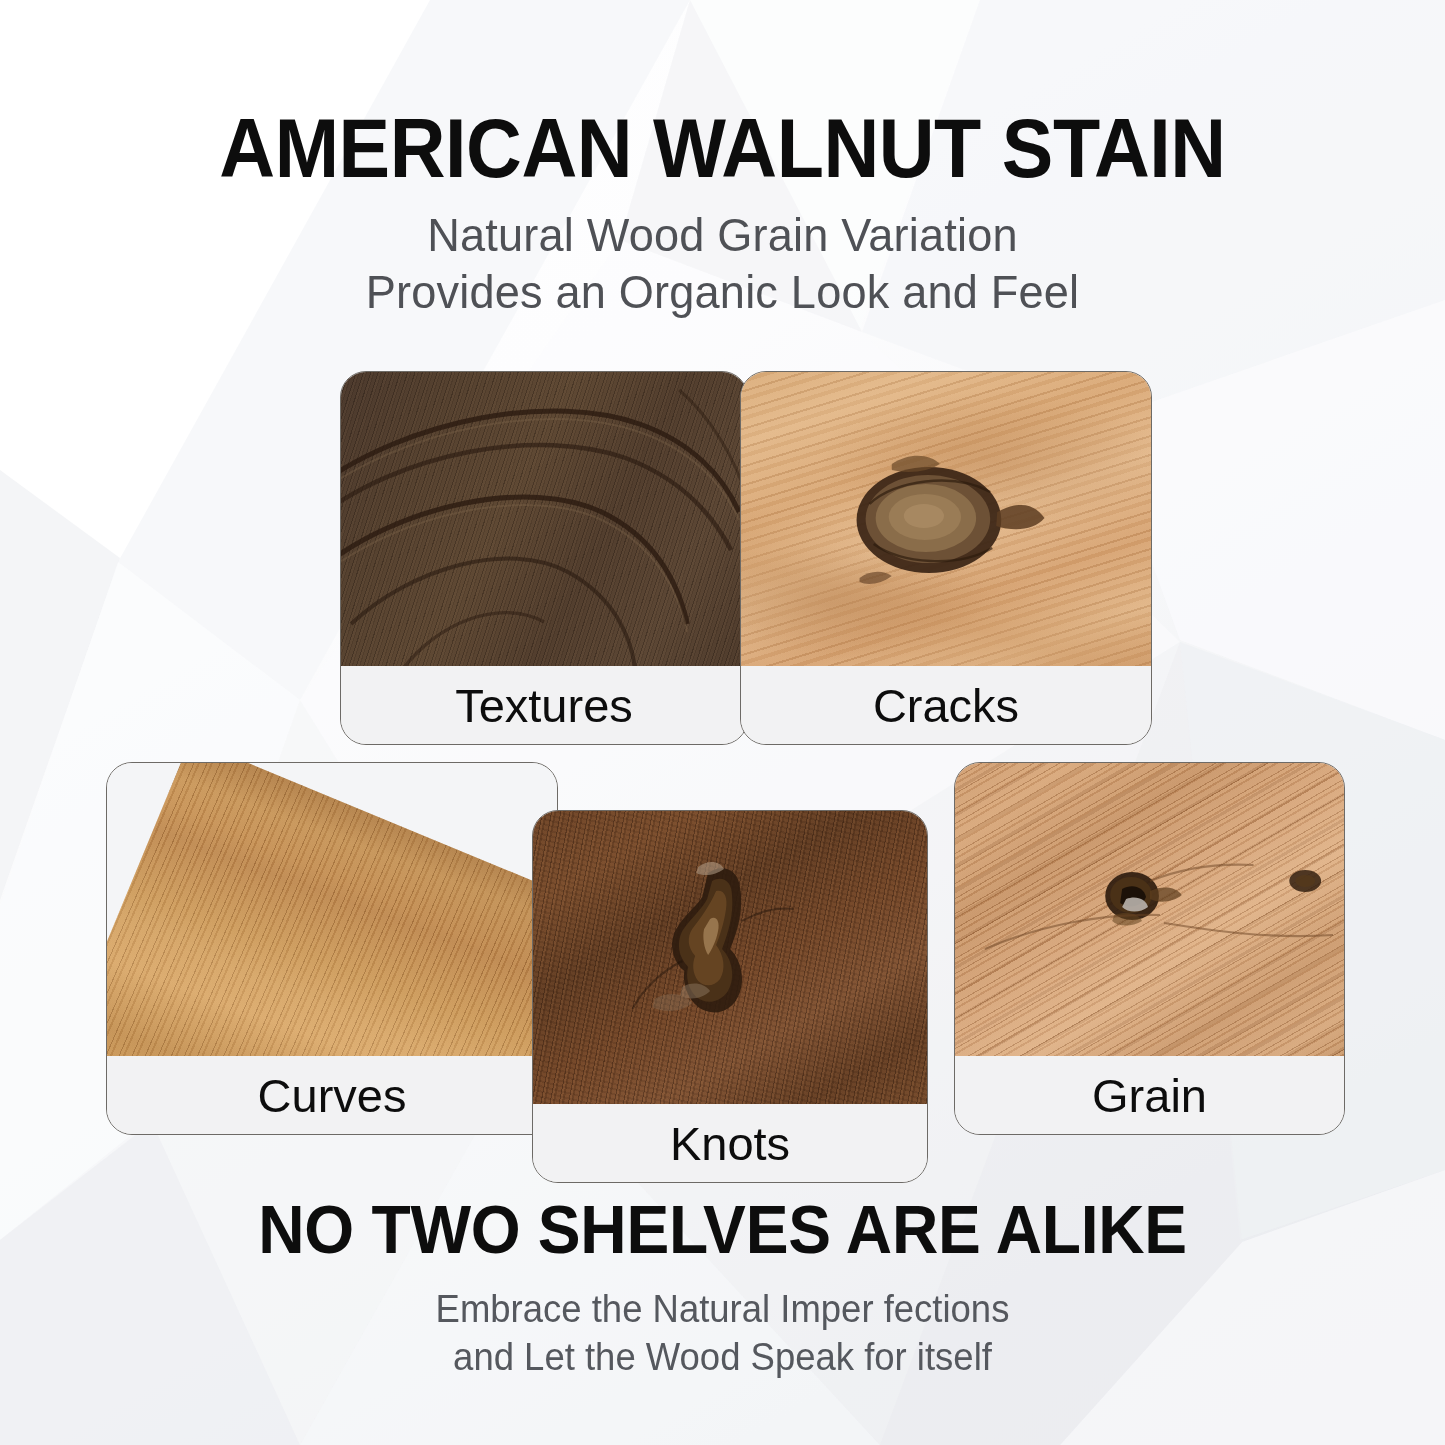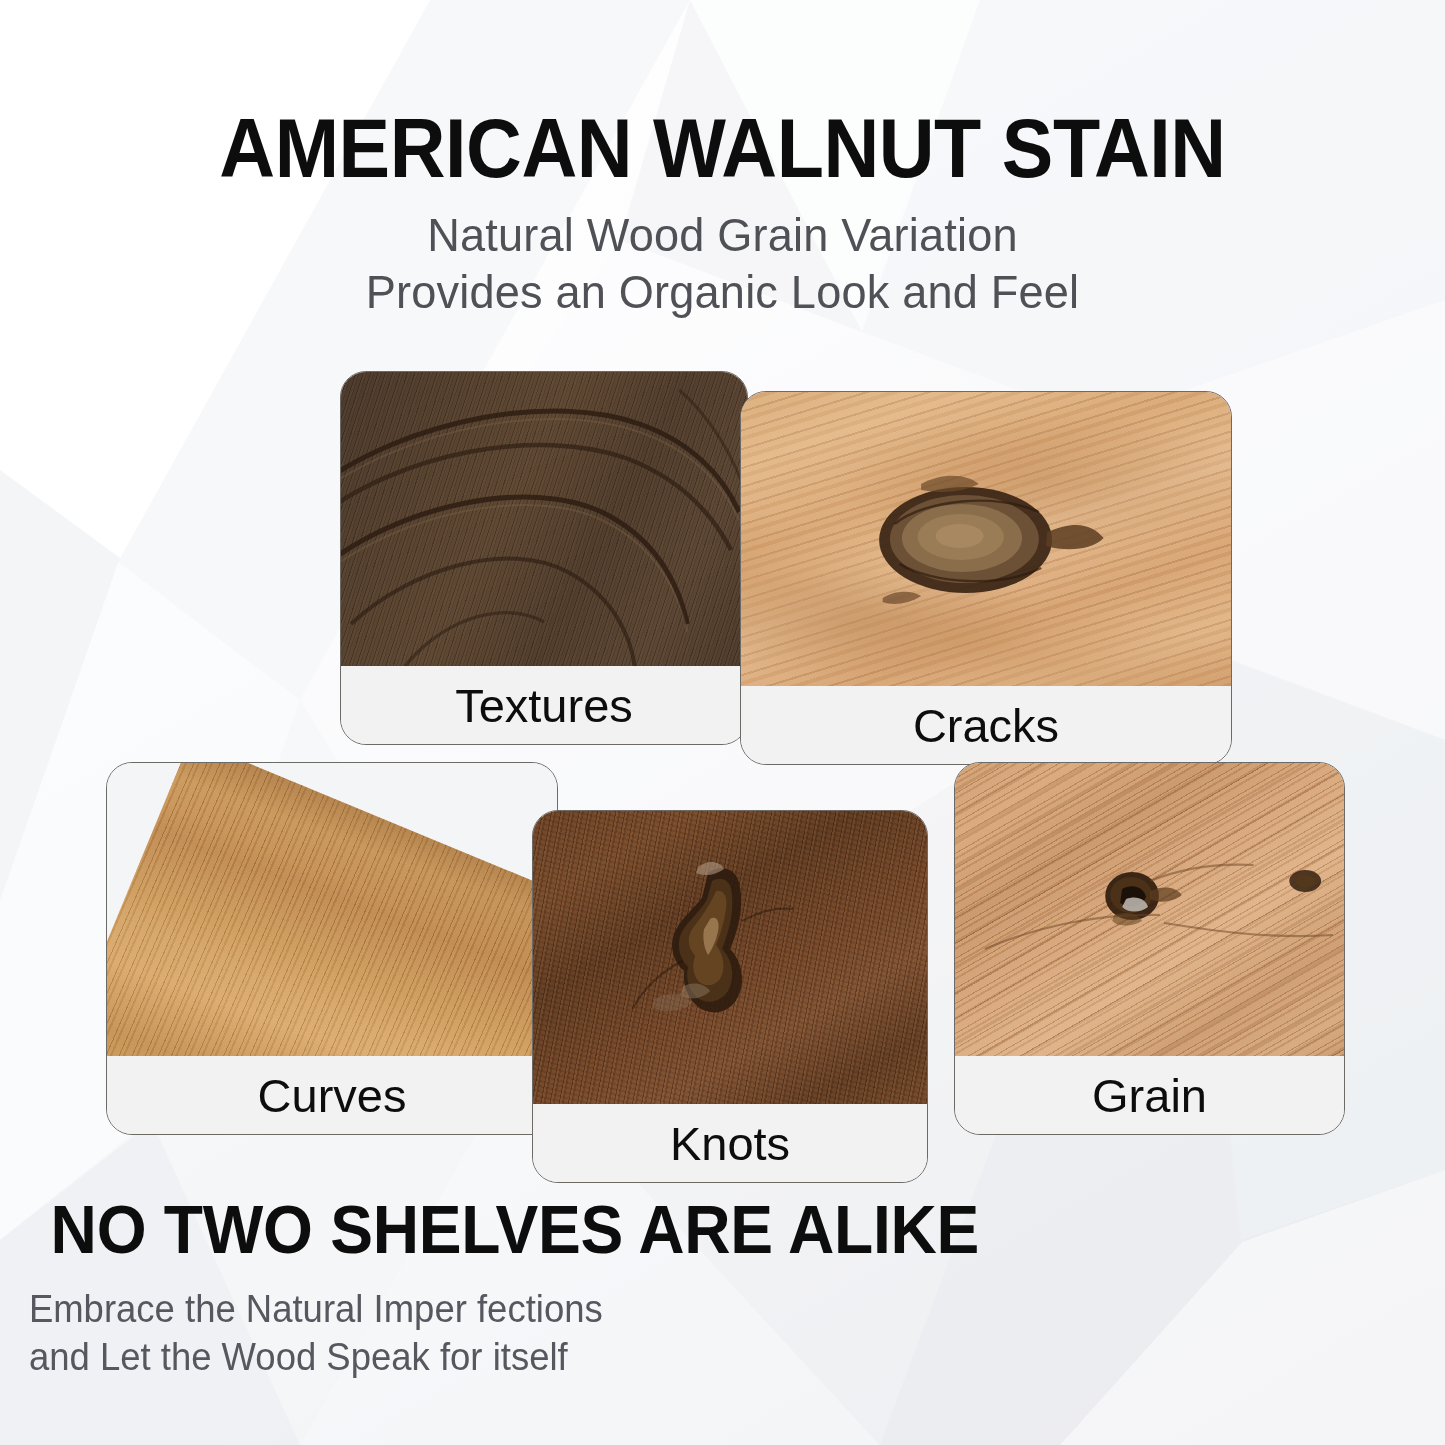--- a/index.html
+++ b/index.html
@@ -50,21 +50,21 @@
     letter-spacing: 0.2px;
     transform: scaleX(0.96);
     transform-origin: center;
   }
   .sub-title .ln { display: block; }
 
   .foot-block {
     position: absolute;
     left: 0; right: 0;
     top: 1193px;
-    text-align: left;
+    text-align: center;
     z-index: 3;
   }
   .foot-title {
     font-family: "Liberation Sans Narrow", "Liberation Sans", sans-serif;
     font-weight: 700;
     font-size: 69px;
     line-height: 74px;
     letter-spacing: -0.3px;
     color: #0d0d0d;
     transform: scaleX(0.93);
@@ -276,21 +276,21 @@
             </g>
           </svg>
         </div>
       </div>
     </div>
     <div class="caption" style="height:78px;">
       <span>Textures</span>
     </div>
   </div>
 
-  <div class="card" style="left:740px; top:391px; width:492px; height:374px;">
+  <div class="card" style="left:740px; top:371px; width:412px; height:374px;">
     <div class="photo" style="height:296px;">
       <div class="wood w-cracks">
         <div class="fibers"></div>
         <div class="sweep"></div>
         <div class="knot">
           <svg viewBox="0 0 408 296" preserveAspectRatio="none">
             <g>
               <ellipse cx="187" cy="148" rx="72" ry="53" fill="#3a2415" opacity="0.92"></ellipse>
               <ellipse cx="186" cy="147" rx="62" ry="44" fill="#6d5136"></ellipse>
               <ellipse cx="184" cy="146" rx="50" ry="34" fill="#8a6d4a"></ellipse>

